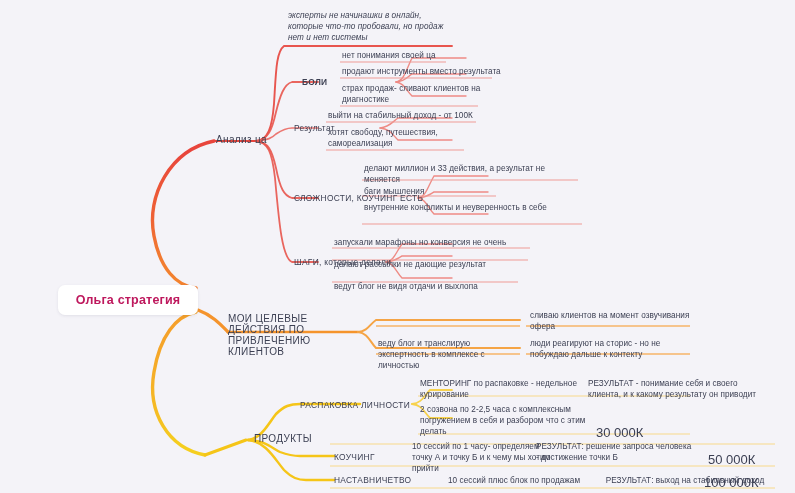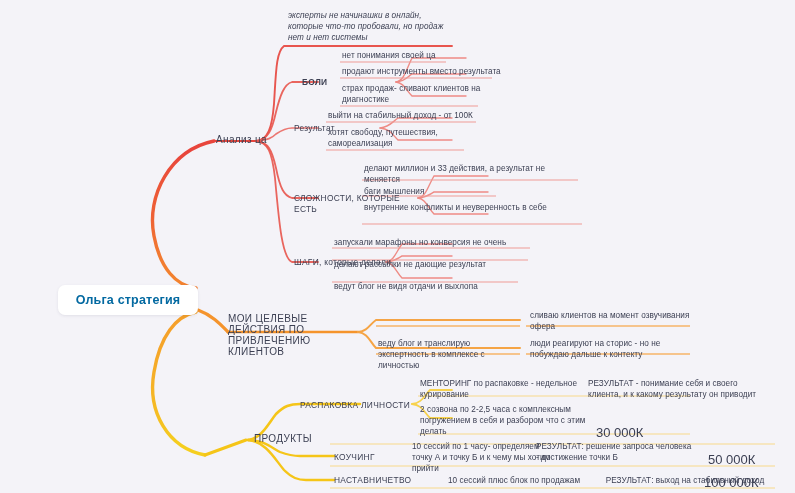--- a/index.html
+++ b/index.html
@@ -16,21 +16,21 @@
 
   .node{position:absolute;box-sizing:border-box;}
 
   .root{
     left:58px;top:285px;width:140px;height:30px;
     background:#ffffff;border-radius:7px;
     display:flex;align-items:center;justify-content:center;
     box-shadow:0 1px 3px rgba(60,55,90,.10);
     z-index:5;
   }
-  .root-label{font-size:12.5px;font-weight:bold;color:#0369a1;letter-spacing:.2px;}
+  .root-label{font-size:12.5px;font-weight:bold;color:#be185d;letter-spacing:.2px;}
 
   .lbl{
     position:absolute;font-size:8.2px;line-height:11px;color:#3b3f52;
     letter-spacing:.05px;z-index:4;
   }
   .lbl.cap{font-size:8.4px;letter-spacing:.3px;}
   .lbl.big{font-size:10px;letter-spacing:.35px;}
   .price{position:absolute;font-size:13px;color:#3b3f52;z-index:4;}
 </style>
 </head>
@@ -129,21 +129,21 @@
 
   <div class="lbl cap" style="left:302px;top:77px;width:60px;font-weight:bold;">БОЛИ</div>
   <div class="lbl" style="left:342px;top:50px;width:150px;">нет понимания своей ца</div>
   <div class="lbl" style="left:342px;top:66px;width:160px;">продают инструменты вместо результата</div>
   <div class="lbl" style="left:342px;top:83px;width:148px;">страх продаж- сливают клиентов на диагностике</div>
 
   <div class="lbl cap" style="left:294px;top:123px;width:70px;">Результат</div>
   <div class="lbl" style="left:328px;top:110px;width:160px;">выйти на стабильный доход - от 100К</div>
   <div class="lbl" style="left:328px;top:127px;width:140px;">хотят свободу, путешествия, самореализация</div>
 
-  <div class="lbl cap" style="left:294px;top:193px;width:130px;">СЛОЖНОСТИ, КОТОРЫЕ ЕСТЬ</div>
+  <div class="lbl cap" style="left:294px;top:193px;width:130px;">СЛОЖНОСТИ, КОУЧИНГ ЕСТЬ</div>
   <div class="lbl" style="left:364px;top:163px;width:200px;">делают миллион и 33 действия, а результат не меняется</div>
   <div class="lbl" style="left:364px;top:186px;width:130px;">баги мышления</div>
   <div class="lbl" style="left:364px;top:202px;width:206px;">внутренние конфликты и неуверенность в себе</div>
 
   <div class="lbl cap" style="left:294px;top:257px;width:100px;">ШАГИ, которые делали</div>
   <div class="lbl" style="left:334px;top:237px;width:200px;">запускали марафоны но конверсия не очень</div>
   <div class="lbl" style="left:334px;top:259px;width:200px;">делают рассылки не дающие результат</div>
   <div class="lbl" style="left:334px;top:281px;width:190px;">ведут блог не видя отдачи и выхлопа</div>
 
   <div class="lbl big" style="left:228px;top:313px;width:130px;">МОИ ЦЕЛЕВЫЕ ДЕЙСТВИЯ ПО ПРИВЛЕЧЕНИЮ КЛИЕНТОВ</div>

